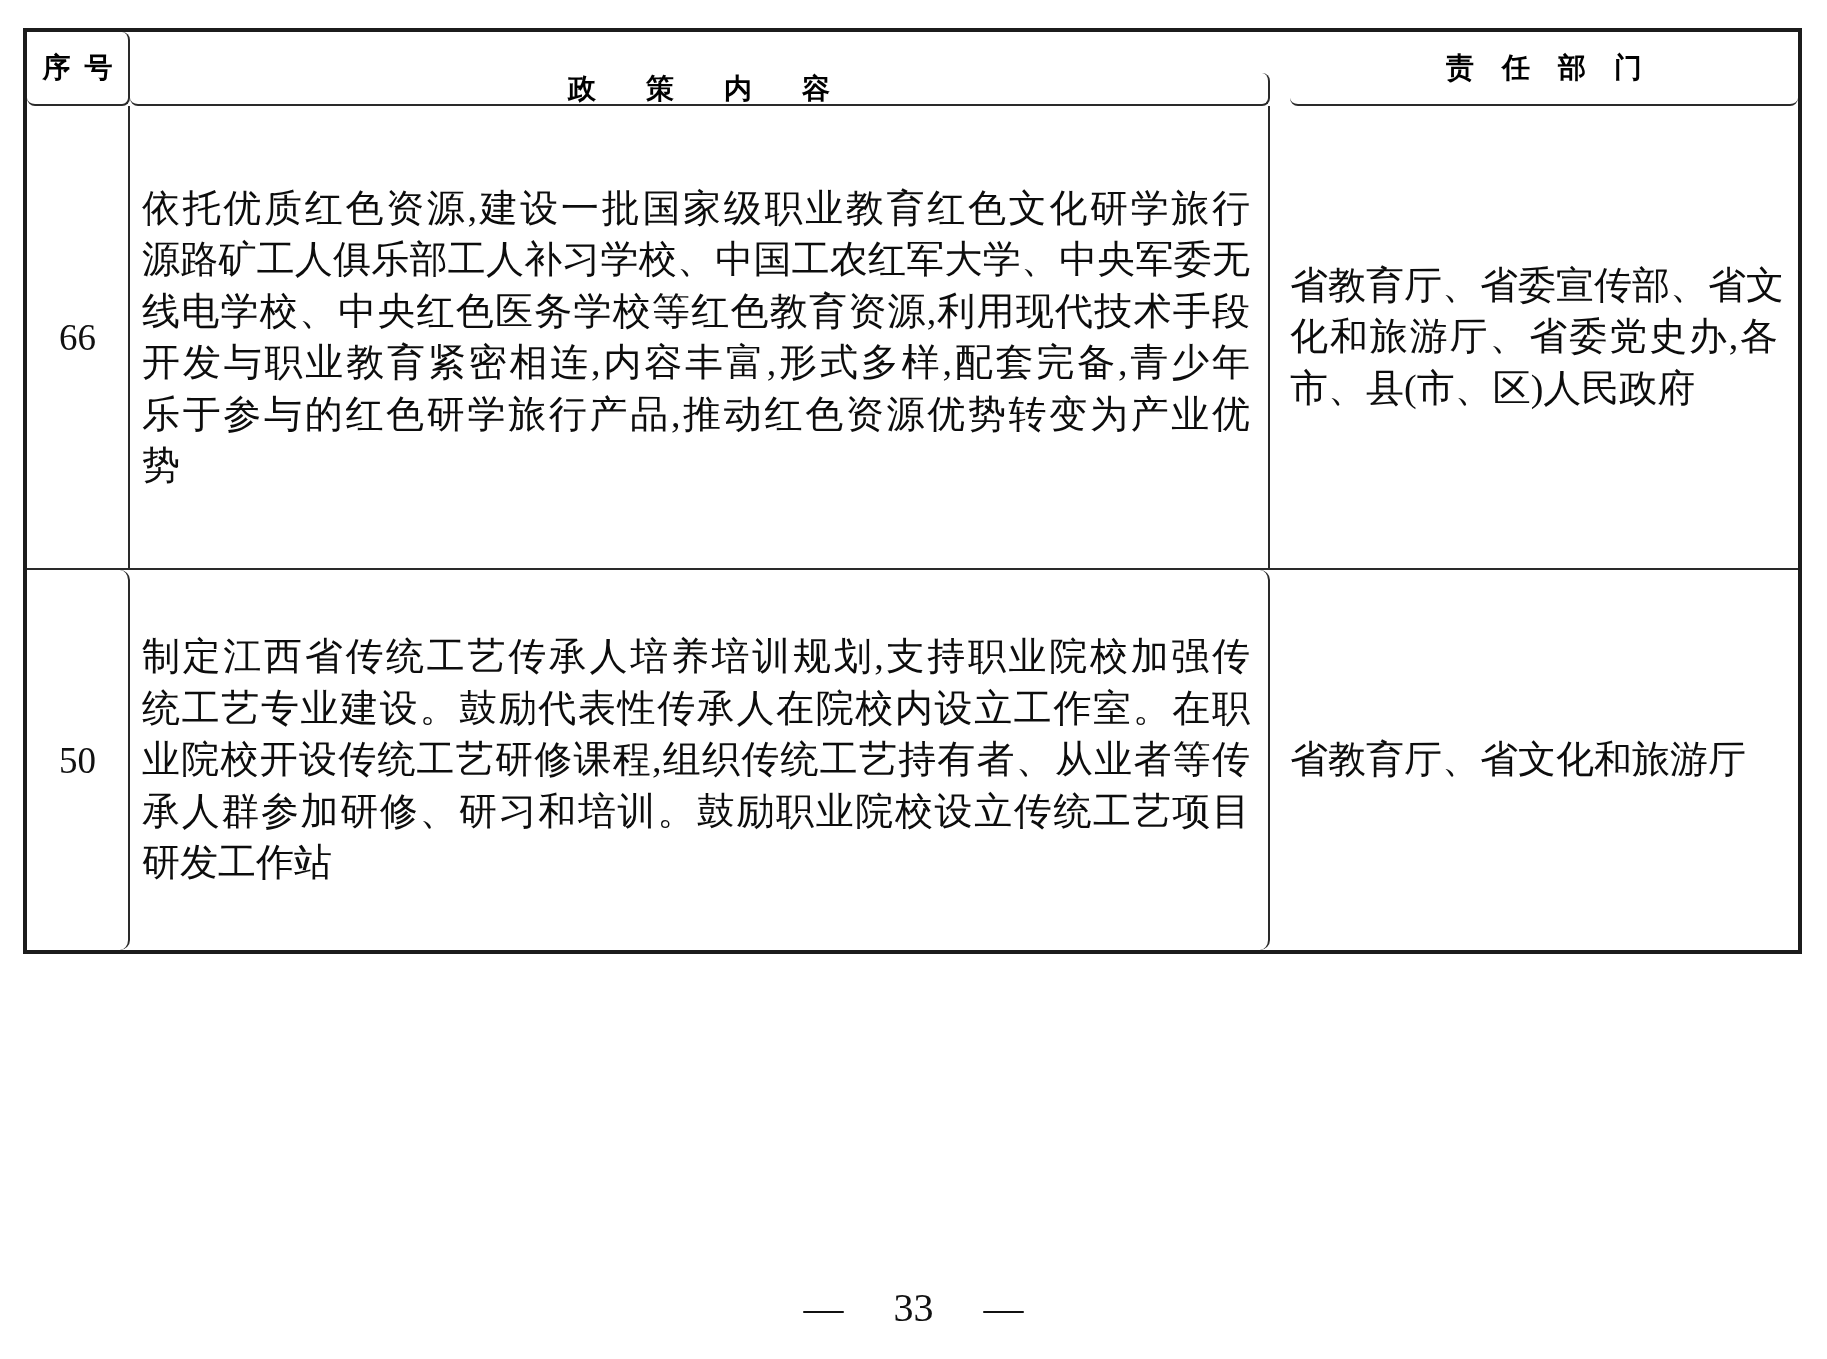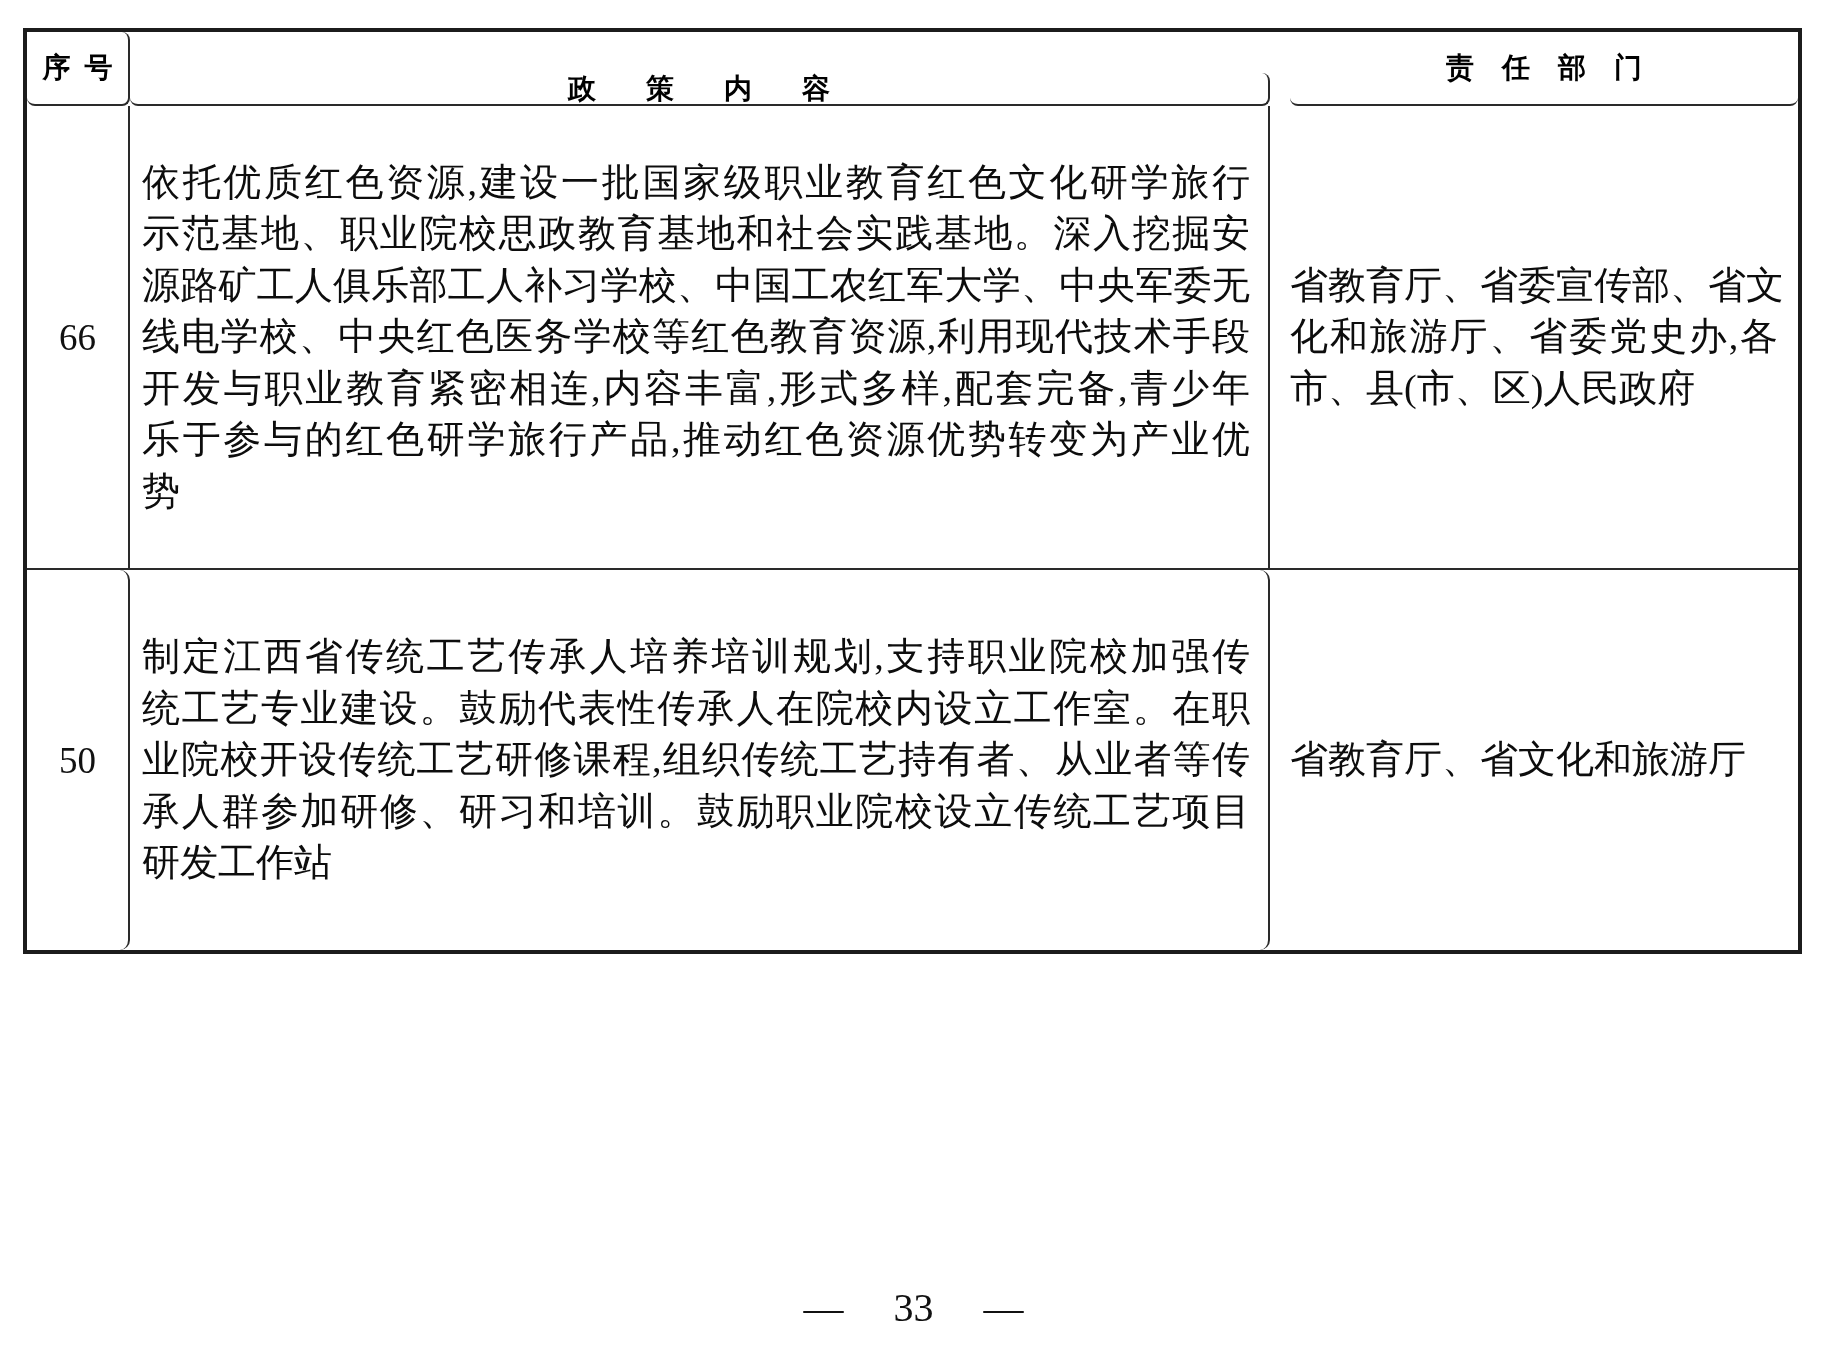--- a/index.html
+++ b/index.html
@@ -93,21 +93,20 @@
 
   <div class="policy-table">
 
     <div class="cell header-cell h-no">序号</div>
     <div class="cell header-cell h-policy">政策内容</div>
     <div class="cell header-cell h-dept last-col">责任部门</div>
 
     <div class="cell no-cell">66</div>
     <div class="cell text-cell">
         <div class="line">依托优质红色资源,建设一批国家级职业教育红色文化研学旅行</div>
-        <div class="line">示范基地、职业院校思政教育基地和社会实践基地。深入挖掘安</div>
         <div class="line">源路矿工人俱乐部工人补习学校、中国工农红军大学、中央军委无</div>
         <div class="line">线电学校、中央红色医务学校等红色教育资源,利用现代技术手段</div>
         <div class="line">开发与职业教育紧密相连,内容丰富,形式多样,配套完备,青少年</div>
         <div class="line">乐于参与的红色研学旅行产品,推动红色资源优势转变为产业优</div>
         <div class="line last">势</div>
       </div>
     <div class="cell text-cell dept-cell last-col">
         <div class="line">省教育厅、省委宣传部、省文</div>
         <div class="line">化和旅游厅、省委党史办,各</div>
         <div class="line last">市、县(市、区)人民政府</div>

